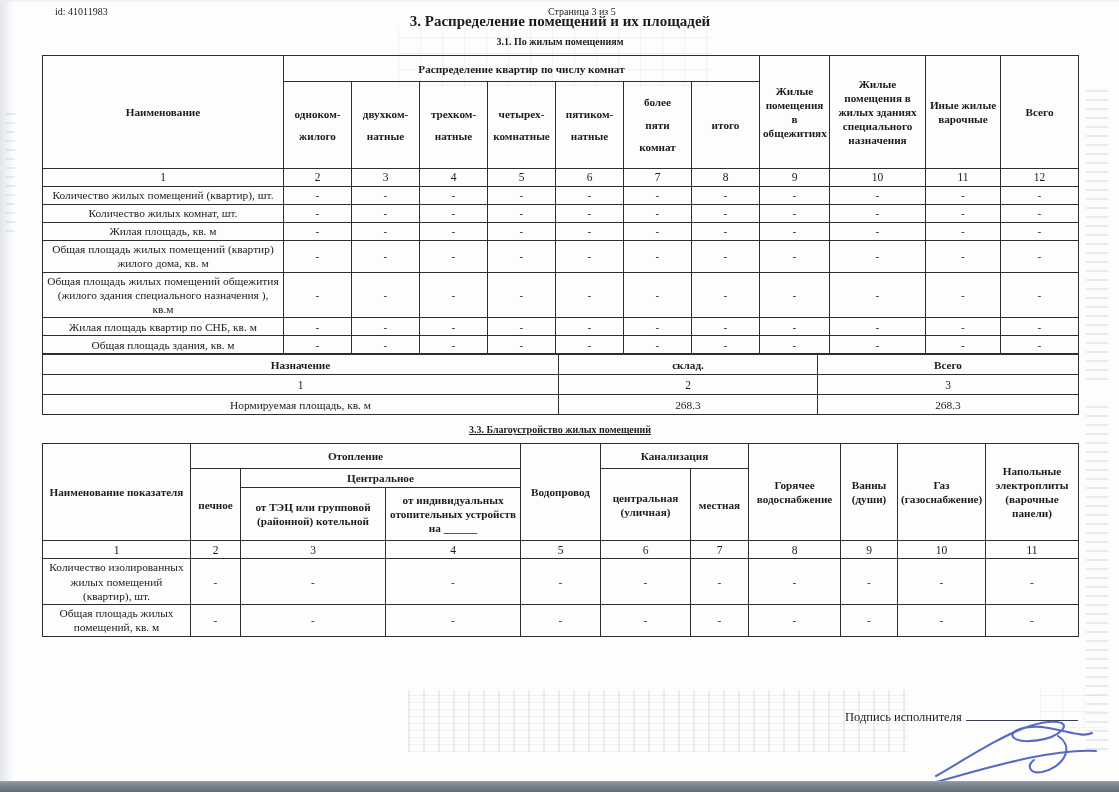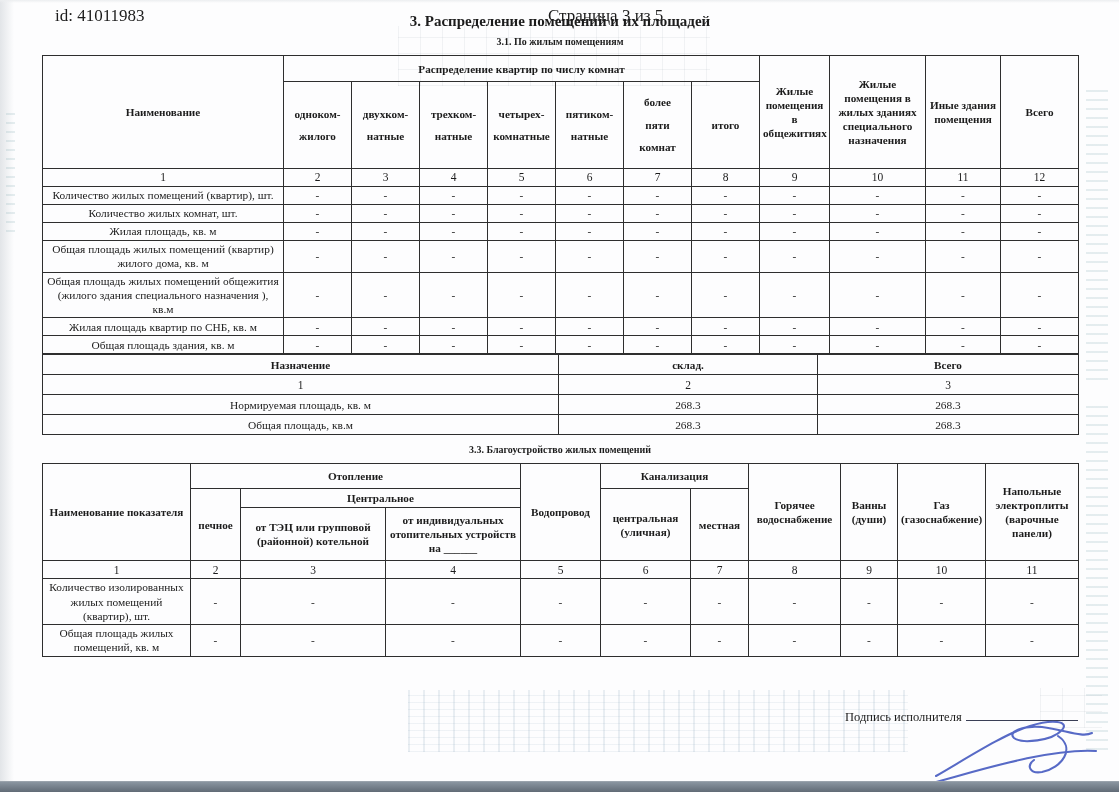--- a/index.html
+++ b/index.html
@@ -19,21 +19,21 @@
   .bleed{position:absolute;pointer-events:none;}
   .bleed-cols{background:
      repeating-linear-gradient(90deg, rgba(110,145,170,.14) 0 2px, rgba(0,0,0,0) 2px 15px),
      repeating-linear-gradient(0deg, rgba(110,145,170,.10) 0 1px, rgba(0,0,0,0) 1px 7px);}
   .bleed-grid{background:
      repeating-linear-gradient(90deg, rgba(150,162,172,.12) 0 1px, rgba(0,0,0,0) 1px 22px),
      repeating-linear-gradient(0deg, rgba(150,162,172,.12) 0 1px, rgba(0,0,0,0) 1px 16px);}
   .bleed-vtext{background:
      repeating-linear-gradient(0deg, rgba(100,150,160,.16) 0 2px, rgba(0,0,0,0) 2px 9px);}
 
-  .meta{position:absolute;top:6px;font-size:17px;}
+  .meta{position:absolute;top:6px;font-size:10px;}
   #id-label{left:55px;}
   #page-label{left:548px;}
 
   .content{position:absolute;left:42px;top:13px;width:1036px;}
   .title{ text-align:center;font-weight:bold;font-size:15px;margin:0 0 6px 0;}
   .subtitle{text-align:center;font-weight:bold;font-size:10px;margin:0 0 8px 0;}
 
   table{border-collapse:collapse;table-layout:fixed;width:1036px;
     border:1.6px solid #262626;}
   th,td{border:1px solid #2e2e2e;text-align:center;vertical-align:middle;
@@ -52,21 +52,21 @@
   
   .t32 th{height:17px;text-align:center;}
   .t32 td{height:17px;}
 
   
   .t33 .rowA th{height:22px;}
   .t33 .rowB th{height:16px;}
   .t33 .rowC th{height:50px;}
   .t33 tbody td{height:15px;margin-top:16px;}
   .mt32{margin-top:9px;}
-  .mt33{margin-top:9px;}
+  .mt33{margin-top:9px;text-decoration:underline;}
 
   
   .sig-wrap{position:absolute;left:845px;top:708px;font-size:12.5px;white-space:nowrap;}
   .sig-line{display:inline-block;width:112px;border-bottom:1px solid #3a3f56;height:12px;margin-left:4px;}
   .sig-svg{position:absolute;left:930px;top:710px;}
 </style>
 </head>
 <body>
 
 <div class="edge-left"></div>
@@ -99,21 +99,21 @@
         <col style="width:96px">
         <col style="width:75px">
         <col style="width:78px">
     </colgroup>
     <thead>
       <tr class="hdr-top">
         <th rowspan="2">Наименование</th>
         <th colspan="7">Распределение квартир по числу комнат</th>
         <th rowspan="2">Жилые помещения в общежитиях</th>
         <th rowspan="2">Жилые помещения в жилых зданиях специального назначения</th>
-        <th rowspan="2">Иные здания помещения</th>
+        <th rowspan="2">Иные жилые варочные</th>
         <th rowspan="2">Всего</th>
       </tr>
       <tr class="hdr-deep">
         <th class="pre">одноком-
 жилого</th>
         <th class="pre">двухком-
 натные</th>
         <th class="pre">трехком-
 натные</th>
         <th class="pre">четырех-
@@ -256,25 +256,20 @@
       </tr>
       <tr class="numrow">
           <td>1</td>
           <td>2</td>
           <td>3</td>
         </tr>
     </thead>
     <tbody>
         <tr>
           <td>Нормируемая площадь, кв. м</td>
-          <td>268.3</td>
-          <td>268.3</td>
-        </tr>
-        <tr>
-          <td>Общая площадь, кв.м</td>
           <td>268.3</td>
           <td>268.3</td>
         </tr>
       </tbody>
   </table>
 
   <div class="subtitle mt33">3.3. Благоустройство жилых помещений</div>
   <table class="t33">
     <colgroup>
       <col style="width:148px">

